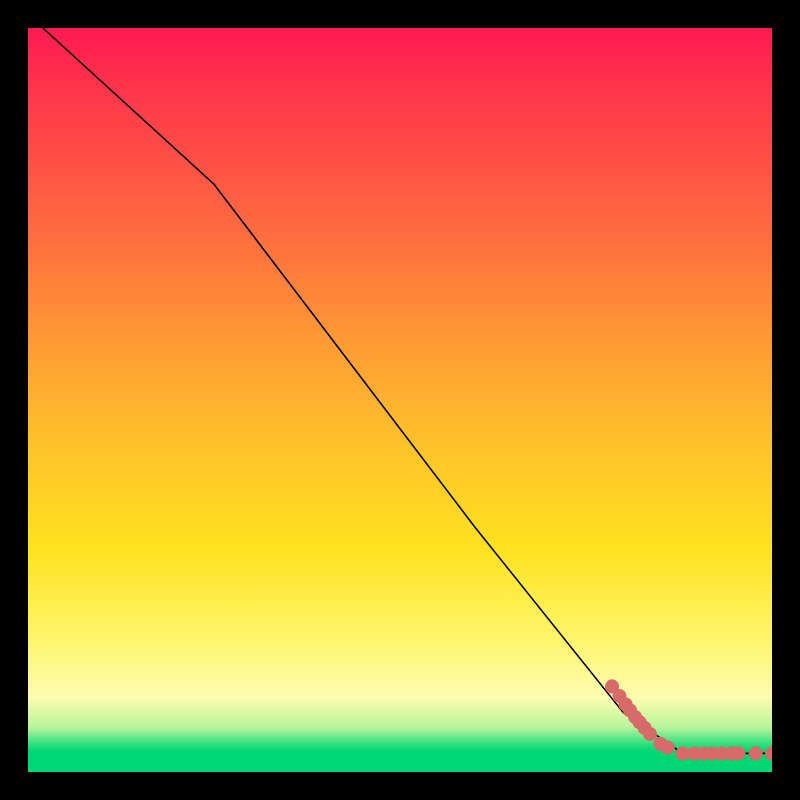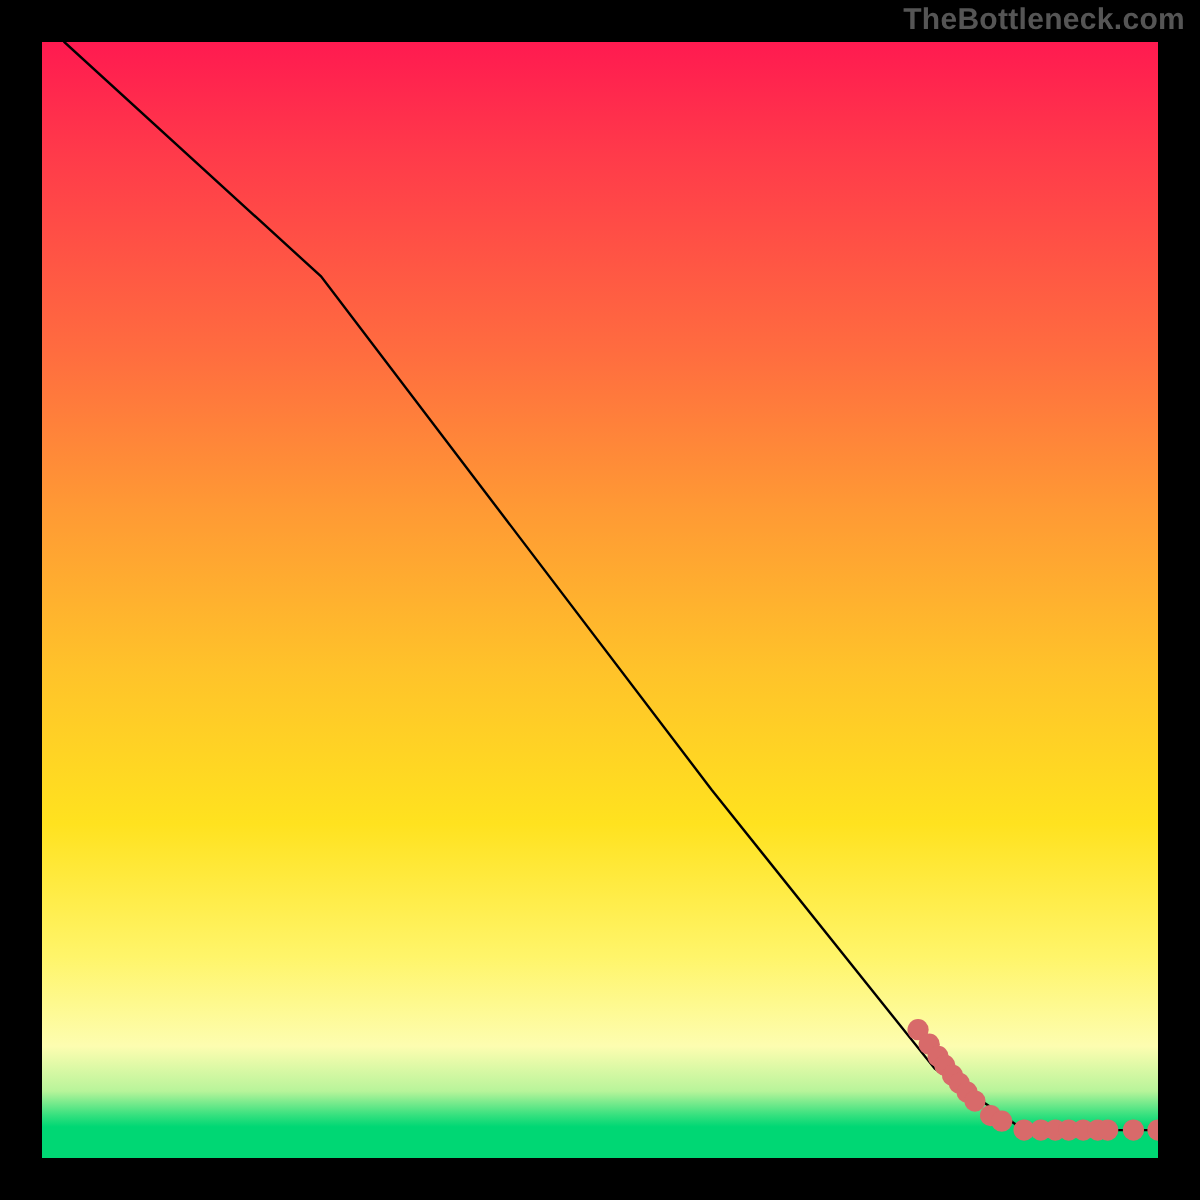--- a/index.html
+++ b/index.html
@@ -56,21 +56,20 @@
     left: 0;
     width: 744px;
     height: 744px;
   }
 </style>
 </head>
 <body>
 
 <div class="frame">
 
-  <div class="watermark">TheBottleneck.com</div>
 
   <div class="plot">
     <svg class="curve" viewBox="0 0 100 100" preserveAspectRatio="none">
       <g>
         <path id="curve-path" fill="none" stroke="#000" stroke-width="1.6" stroke-linecap="round" vector-effect="non-scaling-stroke" d="M 2 0 L 25 21 L 60 67 L 80 92 L 88 97.5 L 92 97.5 L 100 97.5"></path>
       </g>
       <g id="scatter-group">
           <circle cx="78.5" cy="88.5" r="0.95" fill="#d86a6a"></circle>
           <circle cx="79.5" cy="89.8" r="0.95" fill="#d86a6a"></circle>
           <circle cx="80.3" cy="90.9" r="0.95" fill="#d86a6a"></circle>

